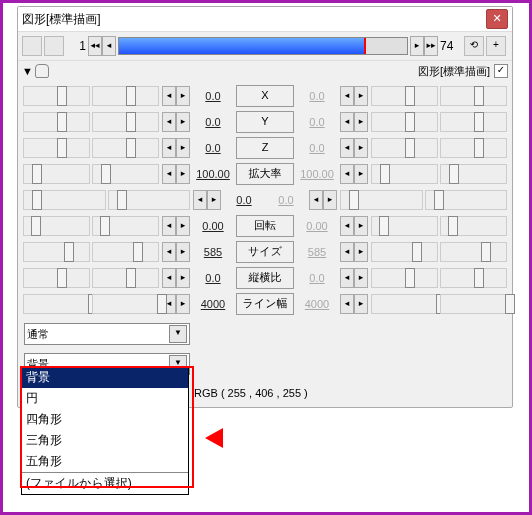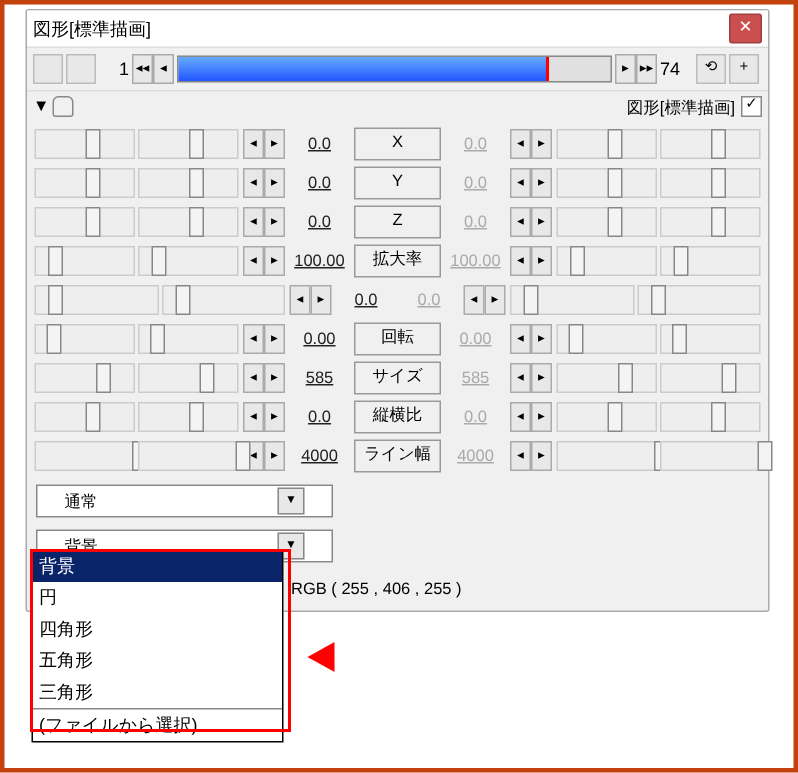--- a/index.html
+++ b/index.html
@@ -1,16 +1,16 @@
 <!DOCTYPE html>
 <html><head>
 <meta charset="utf-8">
 <style>
 body{margin:0;background:#fff;font-family:"MS PGothic","Meiryo",sans-serif;font-size:12px}
-.outer{border:3px solid #c2410c;width:526px;height:509px;position:relative}
+.outer{border:3px solid #a21caf;width:526px;height:509px;position:relative}
 .window{position:absolute;left:14px;top:3px;width:494px;background:#f0f0f0;border:1px solid #aaa;border-radius:2px}
 .titlebar{height:24px;background:#fff;border-bottom:1px solid #ddd;display:flex;align-items:center;padding:0 4px}
 .titlebar .ttl{flex:1;font-size:12px}
 .closebtn{width:20px;height:18px;background:#c9504f;color:#fff;text-align:center;line-height:17px;font-size:11px;border:1px solid #a03f3e;border-radius:2px}
 .tbrow{height:24px;display:flex;align-items:center;padding:2px 4px;border-bottom:1px solid #ddd}
 .ic{width:18px;height:18px;border:1px solid #bbb;background:#e8e8e8;margin-right:2px;text-align:center;line-height:16px;font-size:10px}
 .frame{flex:1;margin:0 4px;display:flex;align-items:center}
 .num1{width:16px;text-align:right;margin-right:2px}
 .seekbtns{display:flex}
 .seek{flex:1;height:16px;border:1px solid #888;background:#e0e0e0;position:relative;margin:0 2px}
@@ -22,21 +22,21 @@
 .chk{width:12px;height:12px;border:1px solid #888;background:#fff;text-align:center;line-height:10px;font-size:10px;margin-left:4px}
 .params{padding:2px 4px}
 .prow{height:26px;display:flex;align-items:center}
 .sld{flex:1;height:18px;border:1px solid #ccc;background:#eee;position:relative;margin:0 1px}
 .sld .th{position:absolute;top:-1px;width:8px;height:18px;background:#f4f4f4;border:1px solid #888}
 .sp{display:flex;margin:0 2px}
 .spb{width:12px;height:18px;border:1px solid #aaa;background:#e8e8e8;text-align:center;line-height:16px;font-size:9px}
 .val{width:38px;text-align:center;text-decoration:underline;color:#222;font-size:11px;margin:0 2px}
 .val.gray{color:#aaa}
 .btn{width:56px;height:20px;border:1px solid #999;background:#f0f0f0;text-align:center;line-height:18px;font-size:11px;margin:0 2px}
-.sel{width:160px;height:20px;border:1px solid #888;background:#fff;display:flex;align-items:center;padding:0 18px;margin:2px 0}
+.sel{width:160px;height:20px;border:1px solid #888;background:#fff;display:flex;align-items:center;padding:0 2px;margin:2px 0}
 .sel .lab{flex:1;font-size:11px}
 .sel .dd{width:16px;height:16px;border:1px solid #888;background:#e8e8e8;text-align:center;line-height:14px;font-size:8px}
 .dropdown{position:absolute;left:18px;top:363px;width:166px;background:#fff;border:1px solid #000}
 .dropdown .selitem{background:#0a246a;color:#fff;padding:2px 4px}
 .dropdown .item{padding:2px 4px}
 .dropdown .file{border-top:1px solid #888;padding:2px 4px}
 .redbox{position:absolute;left:17px;top:363px;width:170px;height:118px;border:2px solid red;pointer-events:none}
 .arrow{position:absolute;left:200px;top:415px;pointer-events:none}
 .extra{display:flex;align-items:center;padding:2px 6px}
 .extra .ltxt{width:170px}
@@ -328,21 +328,21 @@
           </div>
         </div>
         <div class="rtxt">RGB ( 255 , 406 , 255 )</div>
       </div>
 </div>
 
 <div class="dropdown" id="dropdown">
       <div class="selitem">背景</div>
       <div class="item">円</div>
       <div class="item">四角形</div>
+      <div class="item">三角形</div>
       <div class="item">五角形</div>
-      <div class="item">三角形</div>
       <div class="file">(ファイルから選択)</div>
     </div>
 <div class="redbox"></div>
 <svg class="arrow" width="60" height="40">
       <path d="M55 20 L20 20 L20 10 L2 20 L20 30 L20 20" fill="red"></path>
     </svg>
 </div>
 
 </body></html>

